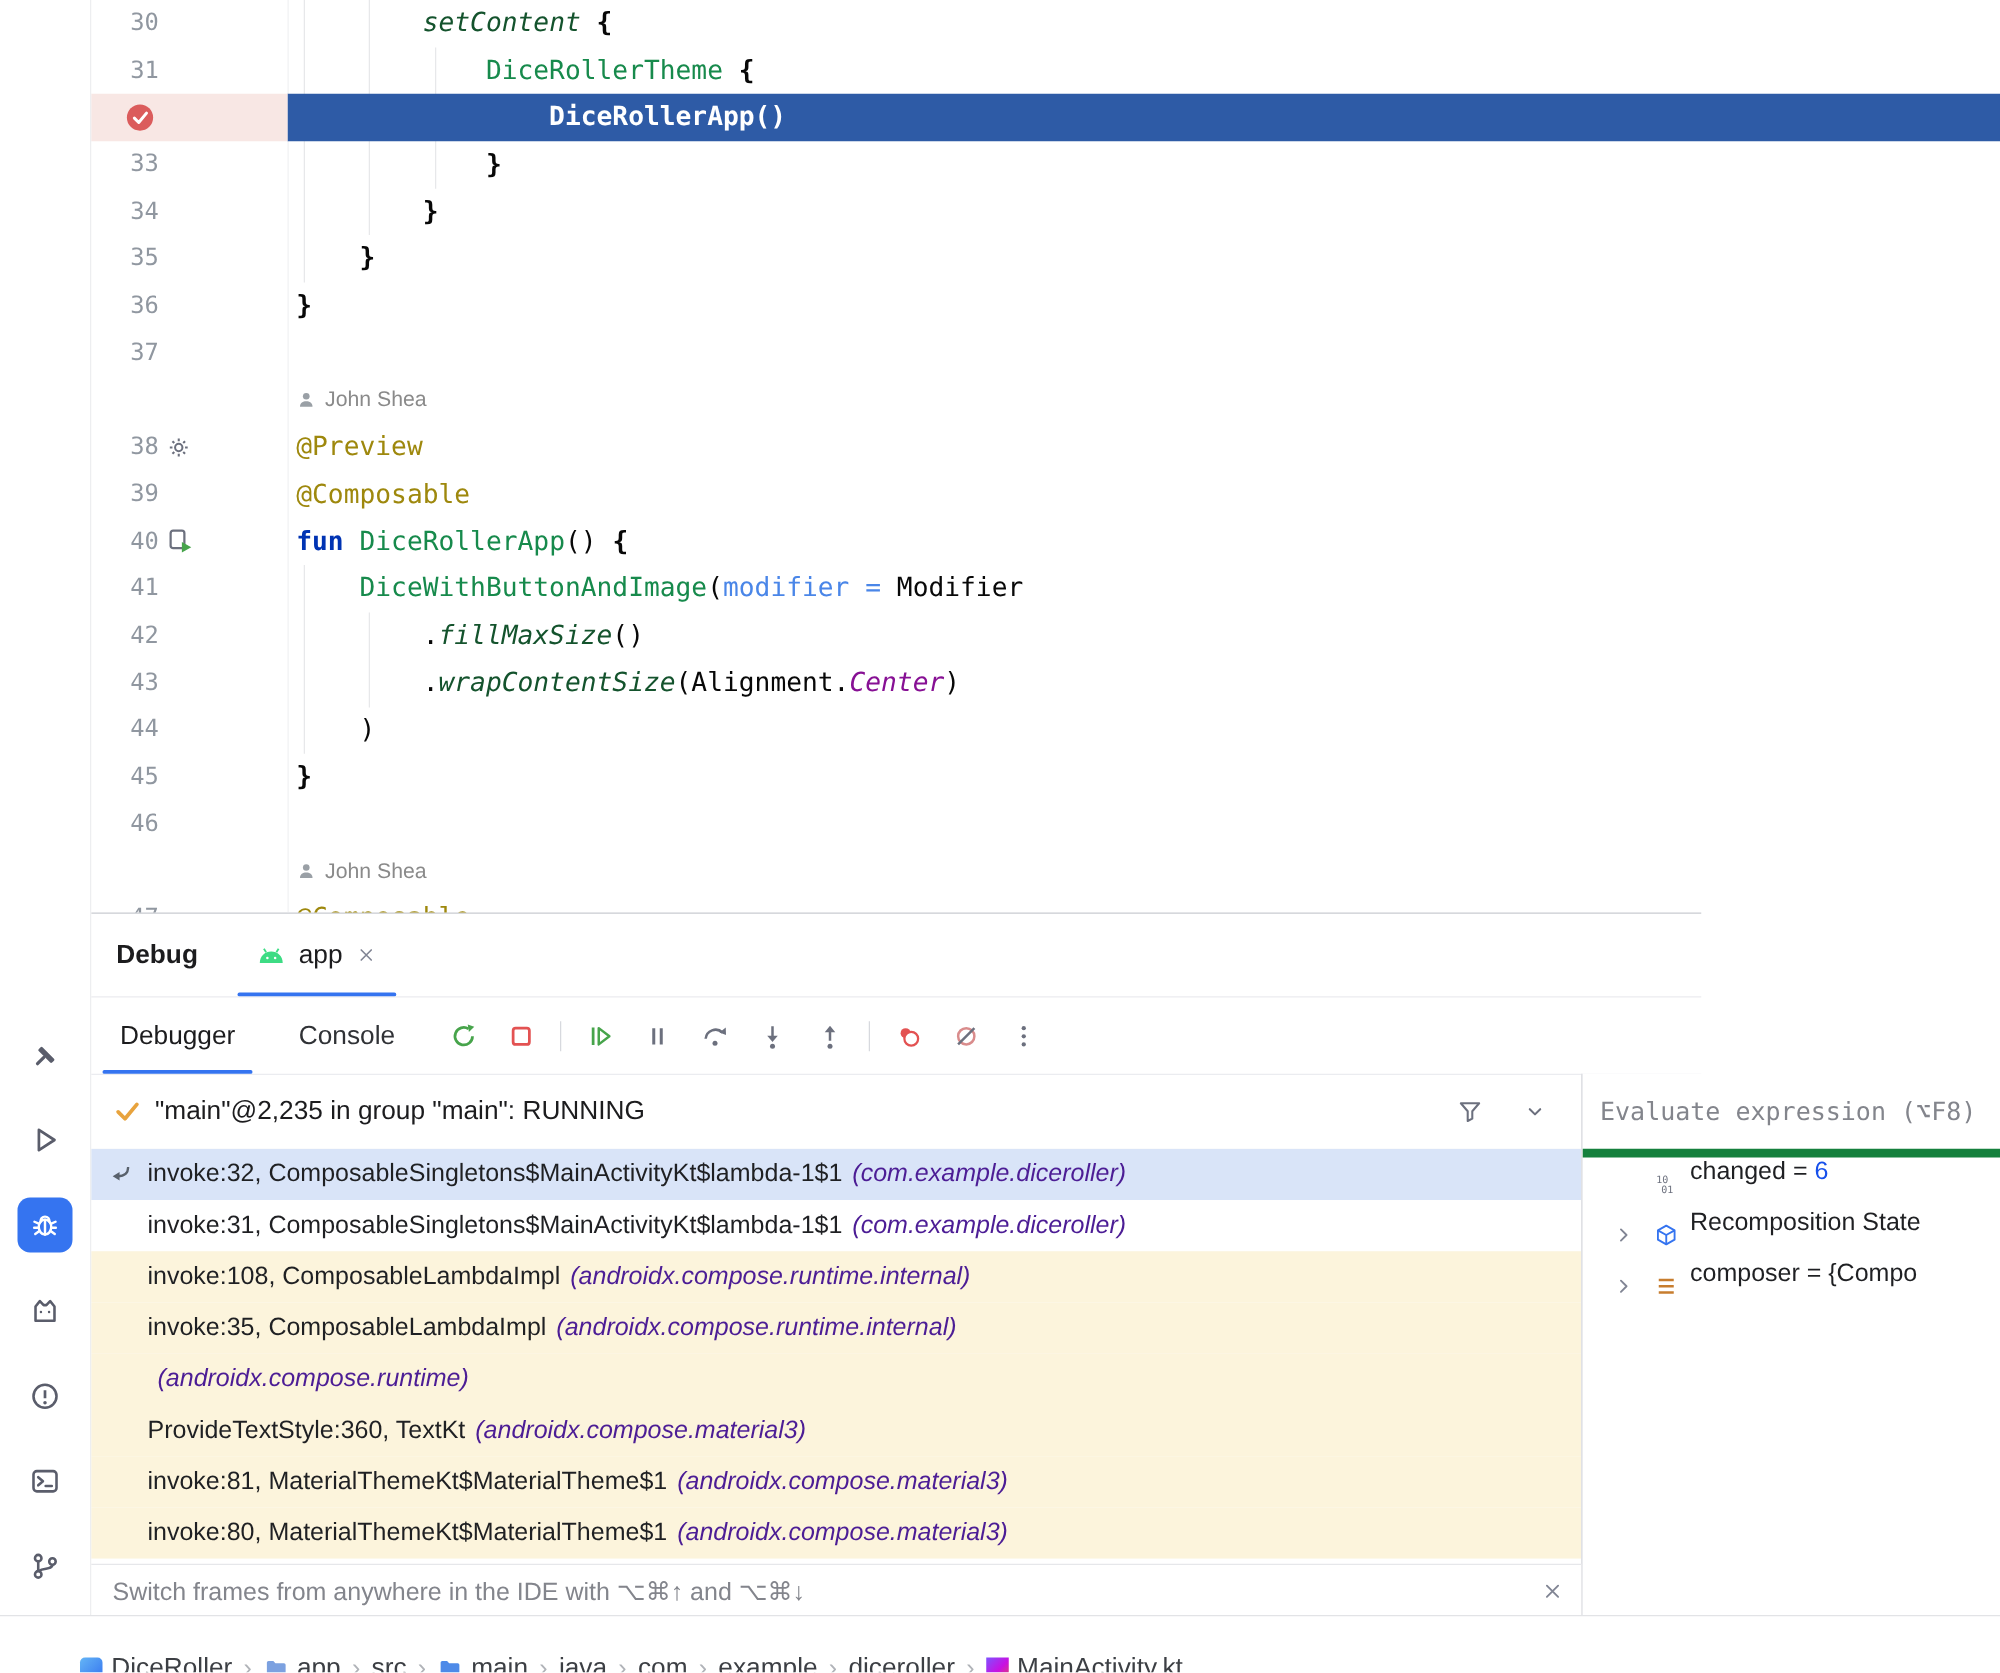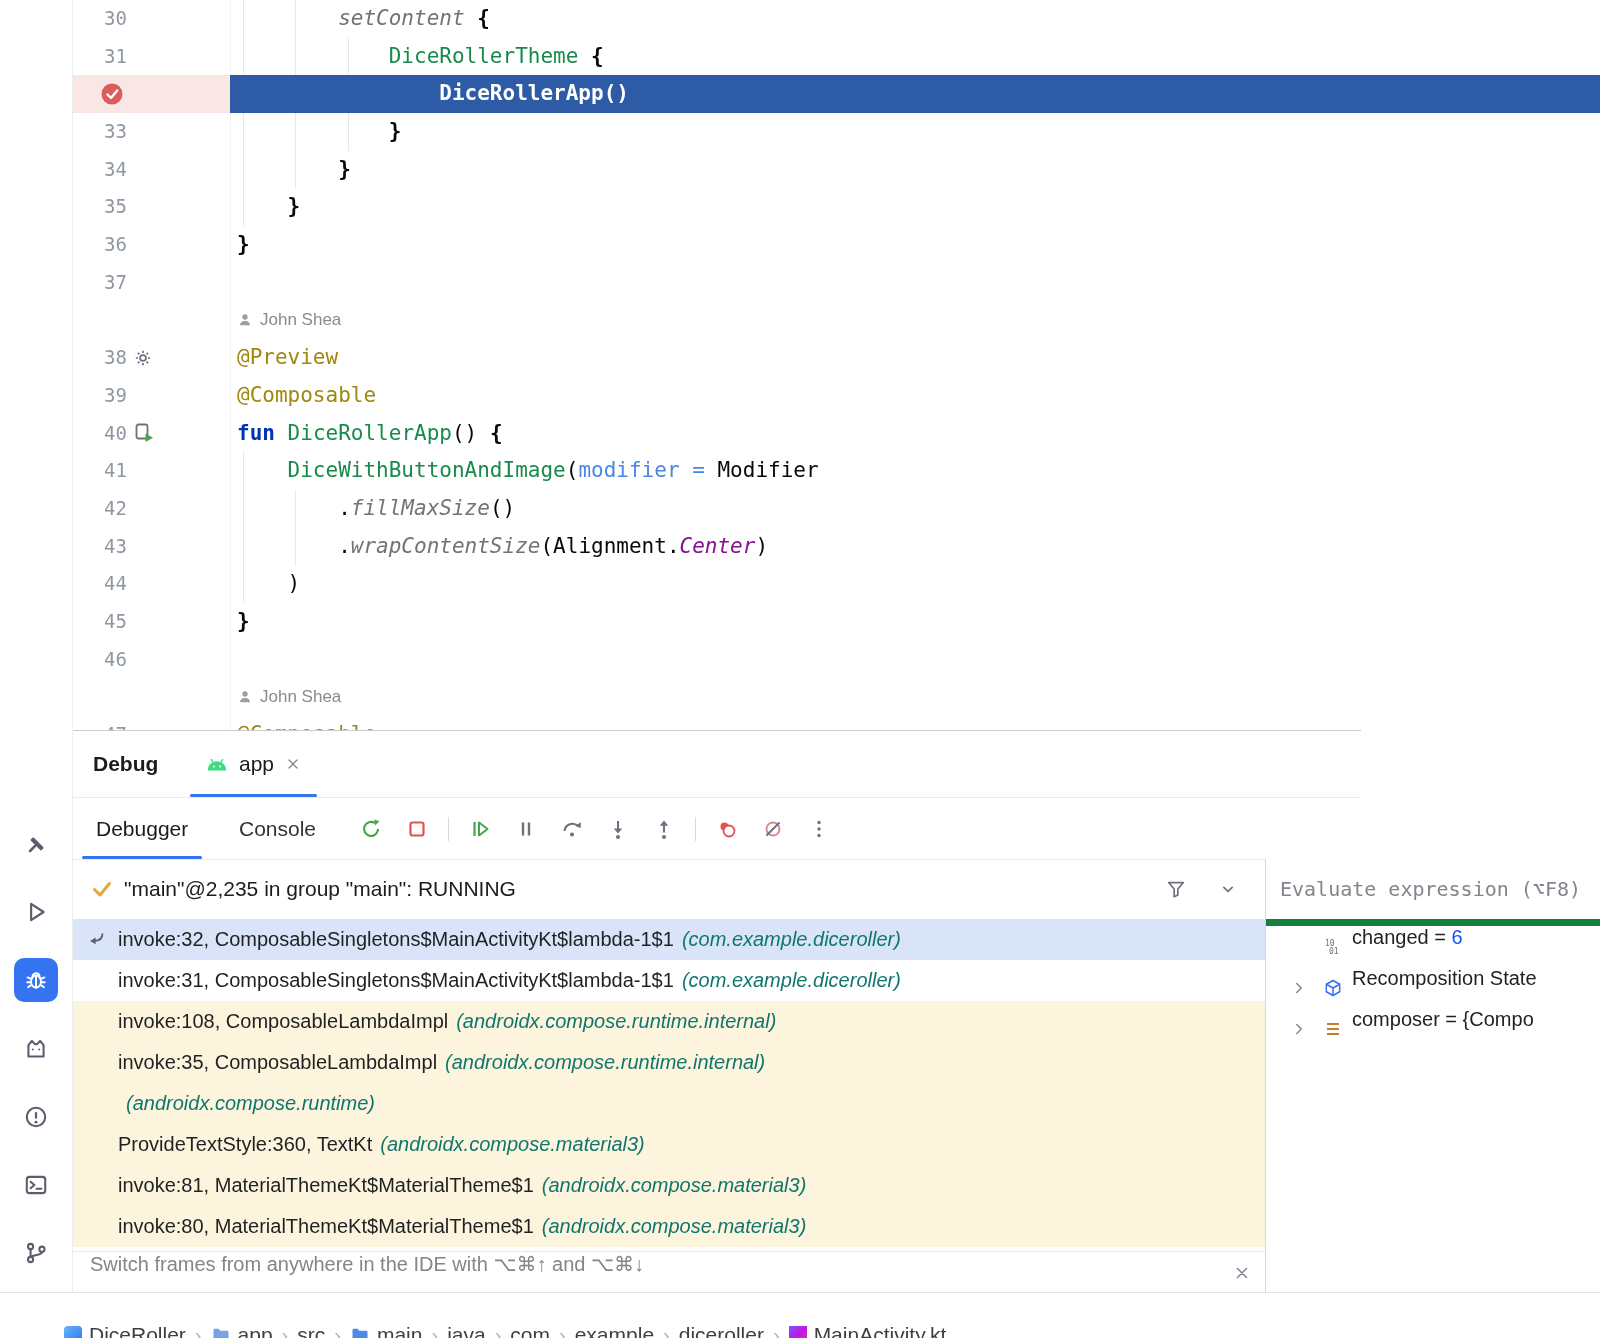--- a/index.html
+++ b/index.html
@@ -26,21 +26,21 @@
   .bp-icon{position:absolute;left:27px;top:50%;transform:translateY(-50%);display:flex;}
   .codecell{flex:1;padding-left:7px;white-space:pre;}
   .crow.exec .codecell{background:#2E5BA6;}
   .crow.exec .gut{background:#F8E7E4;}
   .blame-row{height:37.7px;display:flex;align-items:center;gap:7px;padding-left:165px;
           color:#8A8A8A;font-family:"Liberation Sans",sans-serif;font-size:17px;}
   .tok-pl{color:#080808}
   .tok-br{color:#080808;font-weight:600}
   .tok-kw{color:#0033B3;font-weight:700}
   .tok-ann{color:#9E880D}
-  .tok-ext{color:#737373;font-style:italic}
+  .tok-ext{color:#14532d;font-style:italic}
   .tok-green{color:#178A4C}
   .tok-named{color:#4A86E8}
   .tok-field{color:#871094;font-style:italic}
   .tok-exec{color:#fff;font-weight:600}
 
   
   .debug{position:absolute;left:72px;top:730px;width:1289px;height:562px;background:#fff;
          border-top:1px solid #C9CCD1;}
   .dbg-header{position:absolute;left:0;top:0;right:0;height:66px;border-bottom:1px solid #EBECF0;}
   .dbg-title{position:absolute;left:21px;top:0;height:66px;display:flex;align-items:center;
@@ -63,23 +63,23 @@
          align-items:center;border-bottom:1px solid #F2F2F3;}
   .st-check{margin-left:18px;display:flex;}
   .st-text{margin-left:10px;font-size:21px;color:#1C1C1E;}
   .st-right{position:absolute;display:flex;top:0;height:60px;align-items:center;}
   .frames{position:absolute;left:0;top:188px;width:1193px;height:328px;overflow:hidden;}
   .frow{height:41px;display:flex;align-items:center;padding-left:46px;position:relative;
          font-size:20px;color:#1F2023;white-space:nowrap;overflow:hidden;}
   .frow.f-sel{background:#D9E4F8;}
   .frow.f-lib{background:#FCF4DC;}
   .f-icon{position:absolute;left:14px;top:50%;transform:translateY(-50%);display:flex;}
-  .f-pkg{font-style:italic;color:#0f766e;margin-left:8px;}
+  .f-pkg{font-style:italic;color:#4c1d95;margin-left:8px;}
   .hint{position:absolute;left:0;top:520px;width:1193px;height:42px;background:#fff;
-         border-top:1px solid #E6E7EA;display:flex;align-items:flex-start;}
+         border-top:1px solid #E6E7EA;display:flex;align-items:center;}
   .hint-text{margin-left:18px;font-size:20px;color:#83858C;}
   .hint-close{position:absolute;right:14px;top:50%;transform:translateY(-50%);display:flex;}
 
   
   .vars{position:absolute;left:1193px;top:128px;width:335px;height:434px;border-left:1px solid #D6D8DD;
          background:#fff;overflow:hidden;}
   .eval-row{height:60px;display:flex;align-items:center;border-bottom:7px solid #15803d;}
   .eval-text{margin-left:14px;font-family:"DejaVu Sans Mono",monospace;font-size:20px;
          color:#83858C;white-space:nowrap;overflow:hidden;}
   .vrow{height:41px;display:flex;align-items:flex-start;position:relative;font-size:20px;

